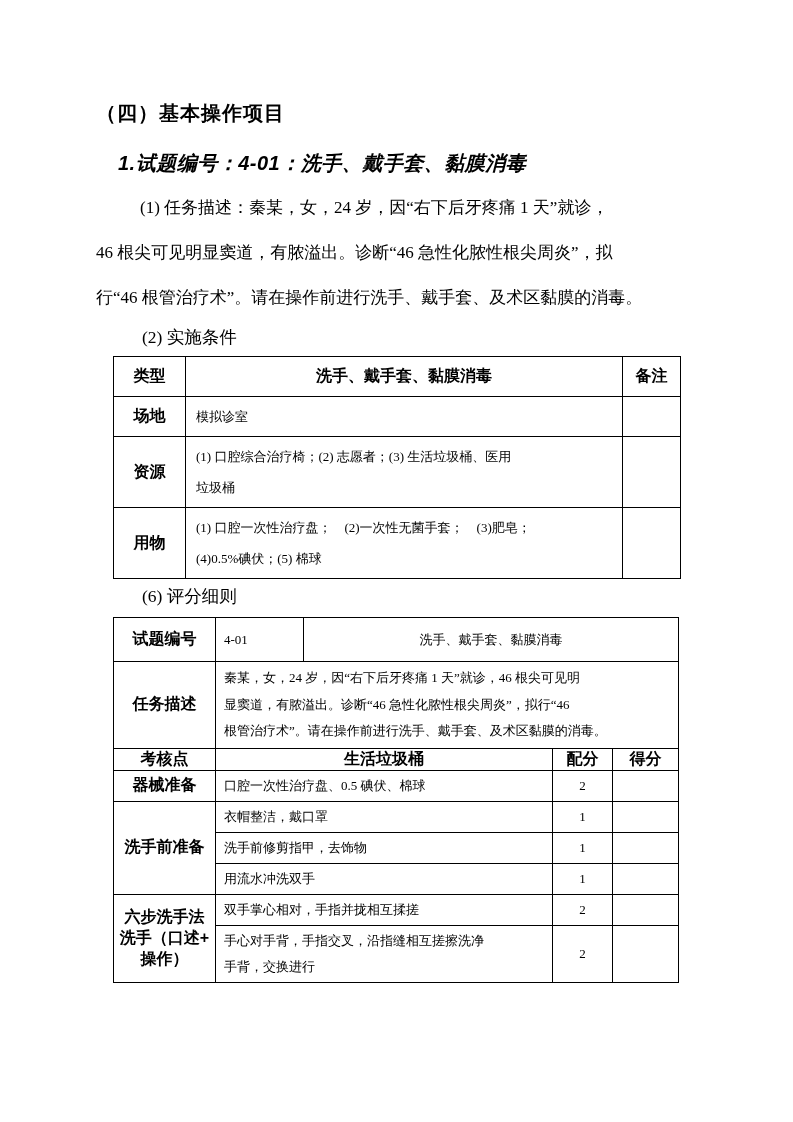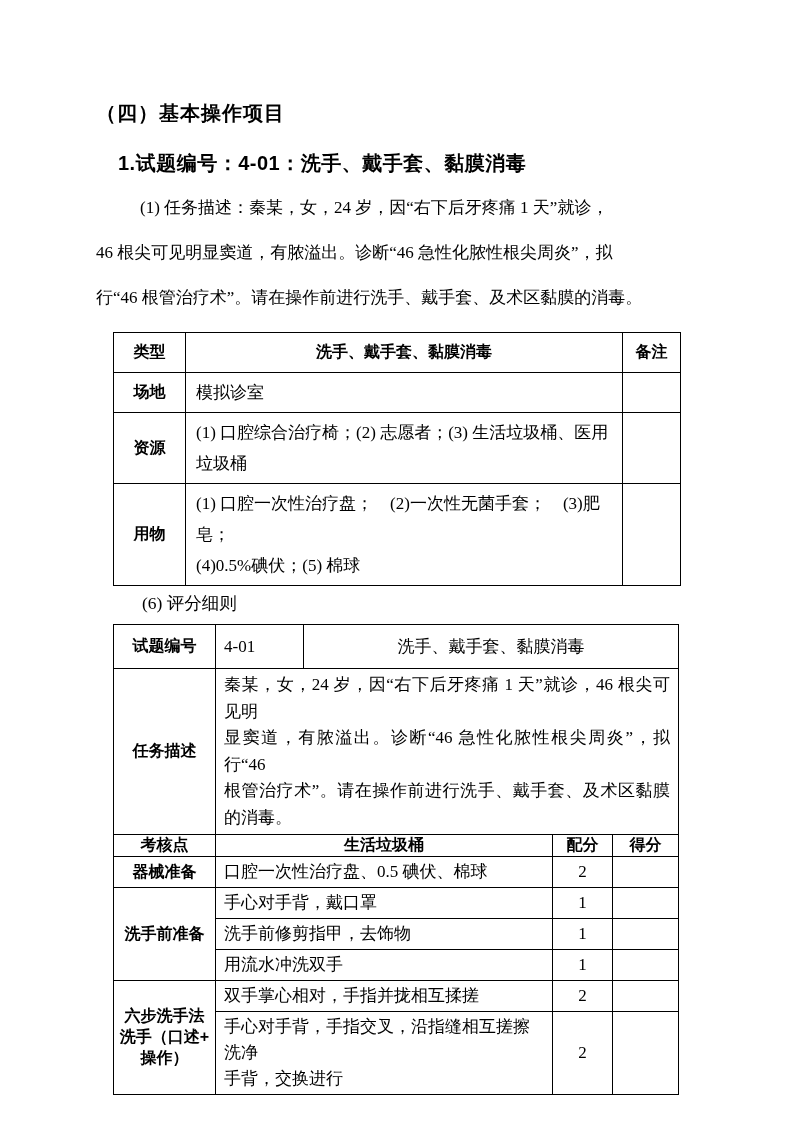--- a/index.html
+++ b/index.html
@@ -12,42 +12,43 @@
   .page { padding:100px 72px 0 96px; }
 
   h1.sec {
     font-family:"Liberation Sans","DejaVu Sans",sans-serif;
     font-weight:bold; font-size:20px; letter-spacing:1px;
   }
   h2.topic {
     font-family:"Liberation Sans","DejaVu Sans",sans-serif;
     font-weight:bold; font-size:20px; letter-spacing:0.5px;
     margin:23px 0 0 22px;
+    font-style:italic;
   }
   p.task {
     margin-top:8px;
     font-size:17px; line-height:45px;
     text-indent:44px; text-align:justify;
     white-space:pre-line;
   }
   p.sub {
     font-size:17.5px; line-height:34px; text-indent:46px;
   }
   p.dur { margin-top:10px; }
 
   table { border-collapse:collapse; table-layout:fixed; margin-left:17px; }
   th, td { border:1px solid #000; vertical-align:middle; }
   th {
     font-family:"Liberation Sans","DejaVu Sans",sans-serif;
     font-weight:bold; font-size:16px; text-align:center;
     white-space:pre-line;
   }
-  td { font-size:17px; }
+  td { font-size:13px; }
 
-  .t1 { width:567px; margin-top:12px; }
+  .t1 { width:567px; margin-top:2px; }
   .t1 .ct { padding:4px 10px; line-height:31px; white-space:pre-line; text-align:left; }
 
   .t2 { width:565px; margin-top:4px; }
   .t2 .code { padding-left:8px; text-align:left; }
   .t2 .title { text-align:center; }
   .t2 .desc { padding:3px 8px; line-height:26.5px; white-space:pre-line; text-align:justify; }
   .t2 .detail { padding:2px 8px; line-height:26px; white-space:pre-line; text-align:left; }
   .t2 .score { text-align:center; }
 </style>
 </head>
@@ -55,20 +56,21 @@
 
 <div class="page">
 
   <h1 class="sec">（四）基本操作项目</h1>
   <h2 class="topic">1.试题编号：4-01：洗手、戴手套、黏膜消毒</h2>
 
   <p class="task">(1) 任务描述：秦某，女，24 岁，因“右下后牙疼痛 1 天”就诊，
 46 根尖可见明显窦道，有脓溢出。诊断“46 急性化脓性根尖周炎”，拟
 行“46 根管治疗术”。请在操作前进行洗手、戴手套、及术区黏膜的消毒。</p>
 
+  <p class="sub">(2) 实施条件</p>
 
   <table class="t1">
     <colgroup>
         <col style="width:72px">
         <col style="width:437px">
         <col style="width:58px">
       </colgroup>
     <tbody>
         <tr style="height:40px">
       <th>类型</th>
@@ -124,21 +126,21 @@
       <th>得分</th>
     </tr>
     <tr style="height:27px">
       <th>器械准备</th>
       <td class="detail" colspan="2">口腔一次性治疗盘、0.5 碘伏、棉球</td>
       <td class="score">2</td>
       <td></td>
     </tr>
     <tr style="height:28px">
       <th rowspan="3">洗手前准备</th>
-      <td class="detail" colspan="2">手心对手背，戴口罩</td>
+      <td class="detail" colspan="2">衣帽整洁，戴口罩</td>
       <td class="score">1</td>
       <td></td>
     </tr>
     <tr style="height:28px">
       <td class="detail" colspan="2">洗手前修剪指甲，去饰物</td>
       <td class="score">1</td>
       <td></td>
     </tr>
     <tr style="height:29px">
       <td class="detail" colspan="2">用流水冲洗双手</td>

